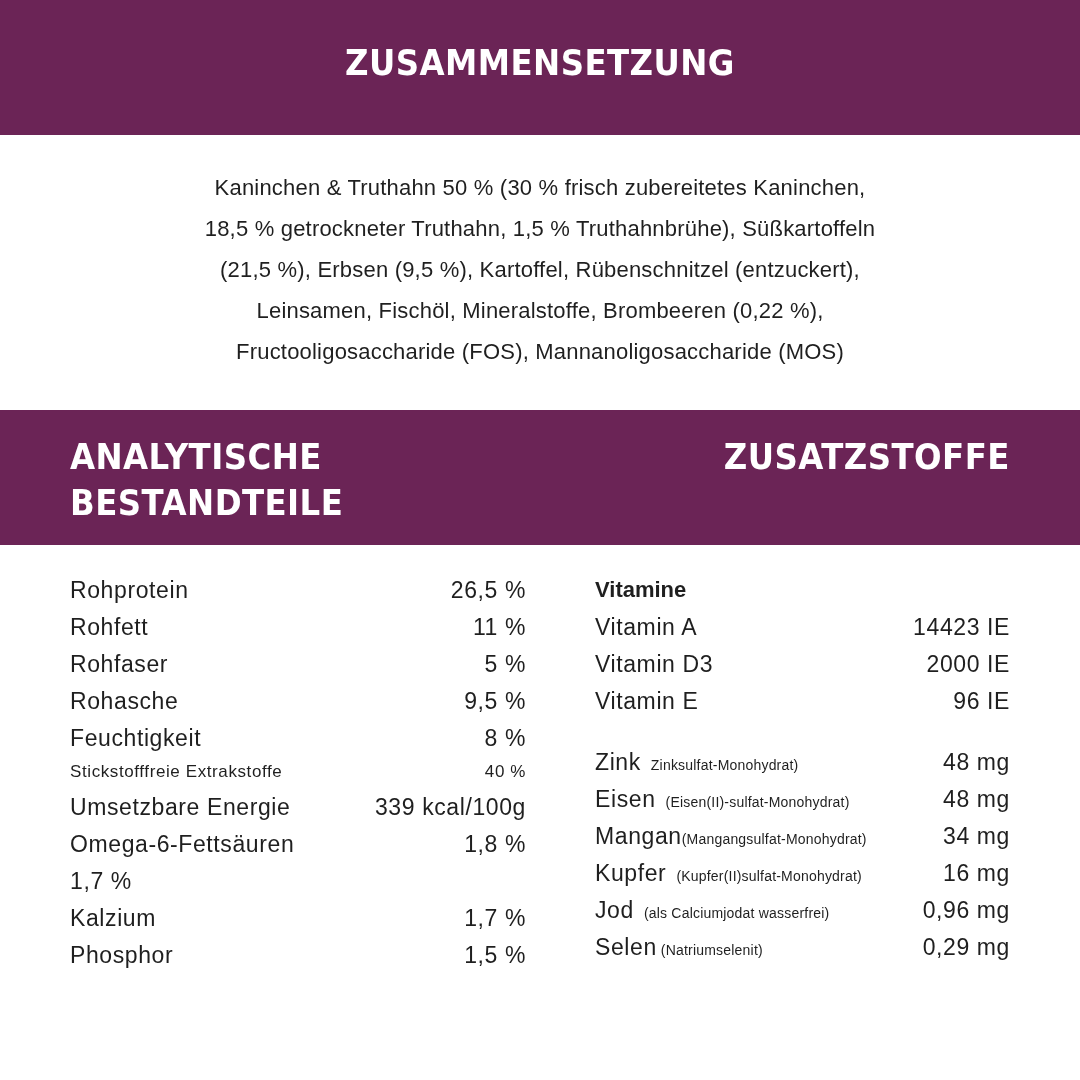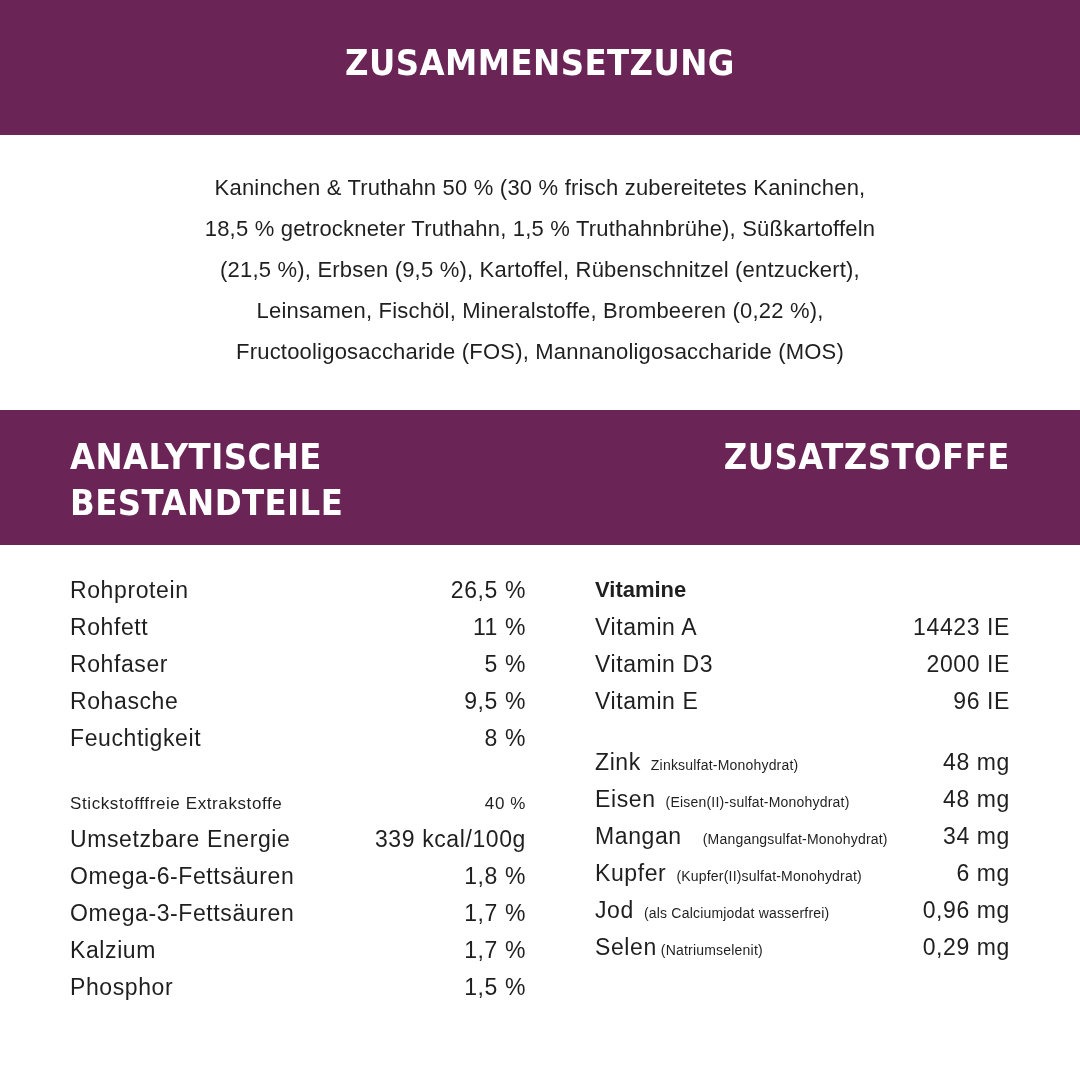--- a/index.html
+++ b/index.html
@@ -19,21 +19,21 @@
   #title-right { right: 70px; top: 434px; transform-origin: right top; text-align: right; }
   .composition {
     position: absolute; left: 60px; width: 960px; top: 167px; text-align: center;
     font-family: "Liberation Sans", sans-serif; font-size: 22px; line-height: 41px; color: #1f1f1f;
     letter-spacing: 0.2px;
   }
   .col { position: absolute; font-family: "Liberation Sans", sans-serif; color: #1f1f1f; }
   .col-left { left: 70px; width: 456px; top: 577px; }
   .col-right { left: 595px; width: 415px; top: 577px; }
   .row { display: flex; justify-content: space-between; align-items: baseline; height: 37px; font-size: 23px; letter-spacing: 0.6px; gap: 48px; }
-  .row.small { font-size: 17px; height: 32px; margin-top: 32px; }
+  .row.small { font-size: 17px; height: 32px; }
   .row.small .val { font-size: 17px; }
   .row .val { text-align: right; white-space: nowrap; }
   .subhead { font-weight: bold; font-size: 22px; height: 37px; display: flex; align-items: baseline; }
   .spacer { height: 24px; }
   .mineral-name { white-space: nowrap; }
   .note { font-size: 14px; letter-spacing: 0.2px; margin-left: 10px; }
 </style>
 </head>
 <body>
 
@@ -82,21 +82,20 @@
     </div>
   <div class="row">
       <span>Umsetzbare Energie</span>
       <span class="val">339 kcal/100g</span>
     </div>
   <div class="row">
       <span>Omega-6-Fettsäuren</span>
       <span class="val">1,8 %</span>
     </div>
   <div class="row">
-      <span>Omega-3-Fettsäuren</span>
       <span class="val">1,7 %</span>
     </div>
   <div class="row">
       <span>Kalzium</span>
       <span class="val">1,7 %</span>
     </div>
   <div class="row">
       <span>Phosphor</span>
       <span class="val">1,5 %</span>
     </div>
@@ -119,26 +118,26 @@
   <div class="spacer"></div>
   <div class="row">
       <span class="mineral-name"><span>Zink</span><span class="note">Zinksulfat-Monohydrat)</span></span>
       <span class="val">48 mg</span>
     </div>
   <div class="row">
       <span class="mineral-name"><span>Eisen</span><span class="note">(Eisen(II)-sulfat-Monohydrat)</span></span>
       <span class="val">48 mg</span>
     </div>
   <div class="row">
-      <span class="mineral-name"><span>Mangan</span><span class="note" style="margin-left:21px">(Mangangsulfat-Monohydrat)</span></span>
+      <span class="mineral-name"><span>Mangan</span><span class="note" style="margin-left:0">(Mangangsulfat-Monohydrat)</span></span>
       <span class="val">34 mg</span>
     </div>
   <div class="row">
       <span class="mineral-name"><span>Kupfer</span><span class="note">(Kupfer(II)sulfat-Monohydrat)</span></span>
-      <span class="val">6 mg</span>
+      <span class="val">16 mg</span>
     </div>
   <div class="row">
       <span class="mineral-name"><span>Jod</span><span class="note">(als Calciumjodat wasserfrei)</span></span>
       <span class="val">0,96 mg</span>
     </div>
   <div class="row">
       <span class="mineral-name"><span>Selen</span><span class="note" style="margin-left:4px">(Natriumselenit)</span></span>
       <span class="val">0,29 mg</span>
     </div>
 </div>

